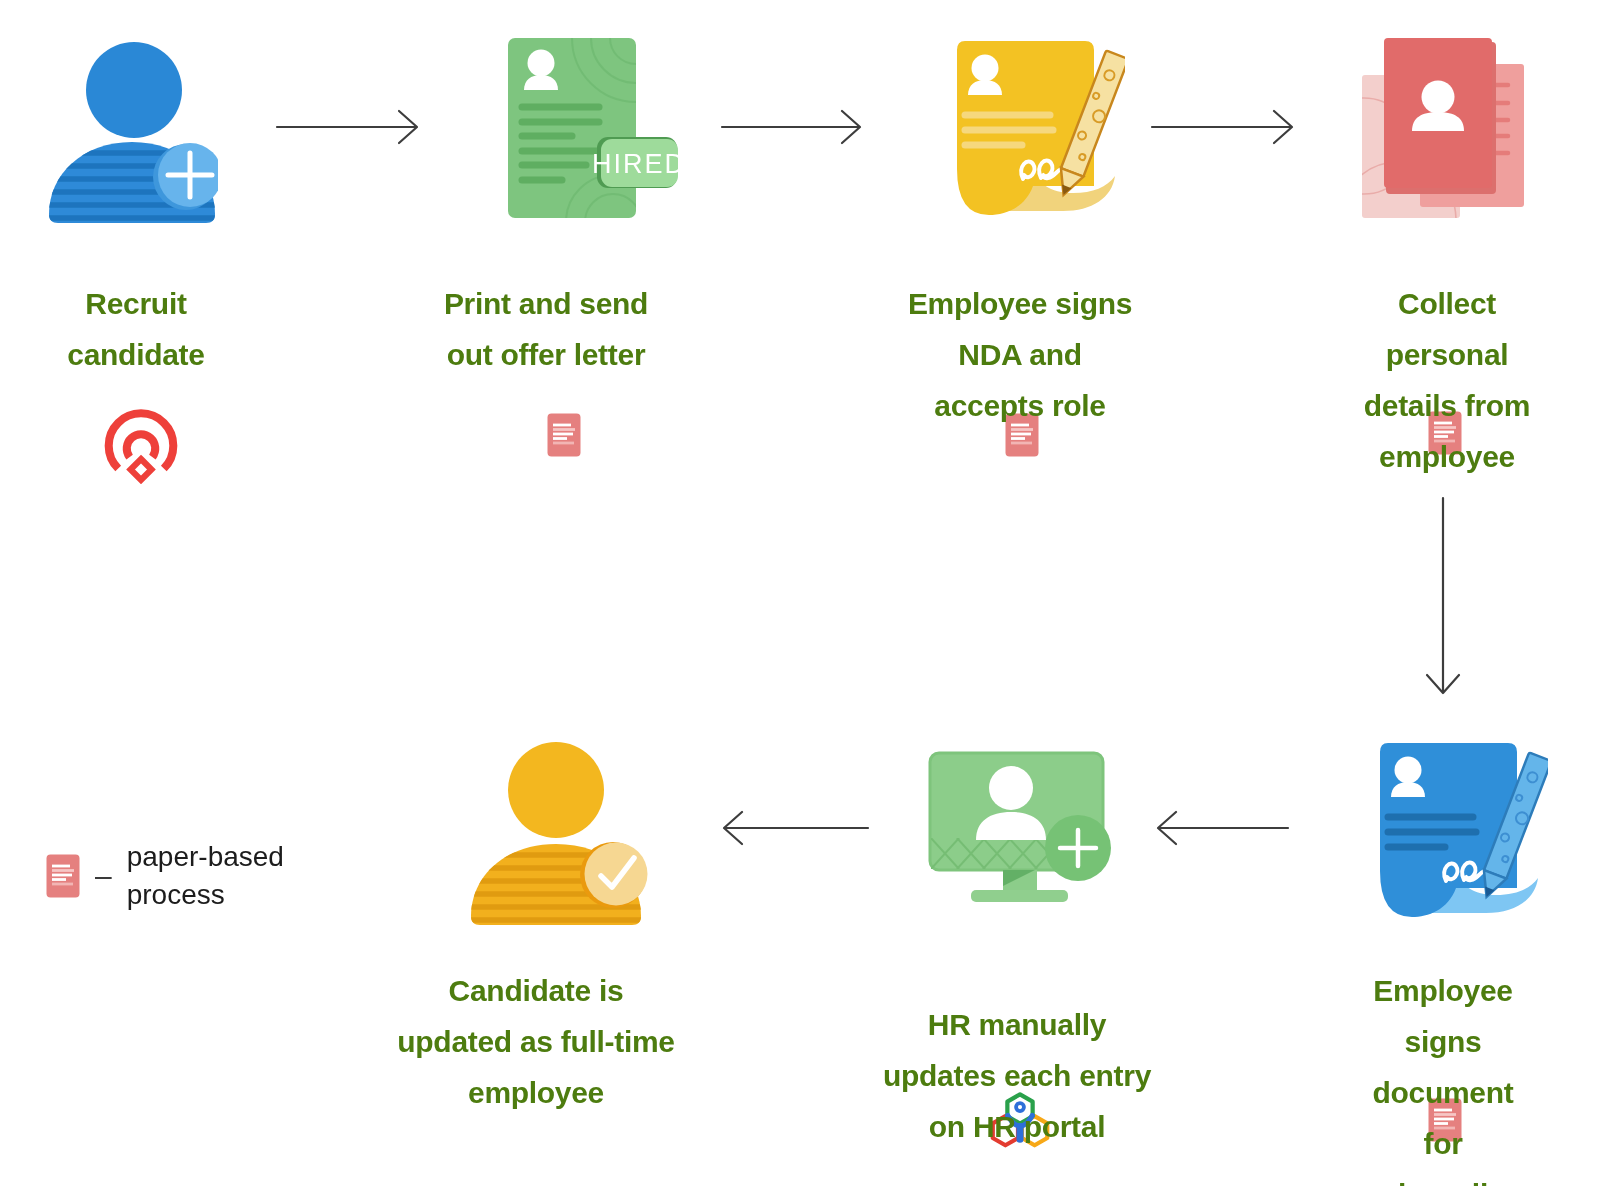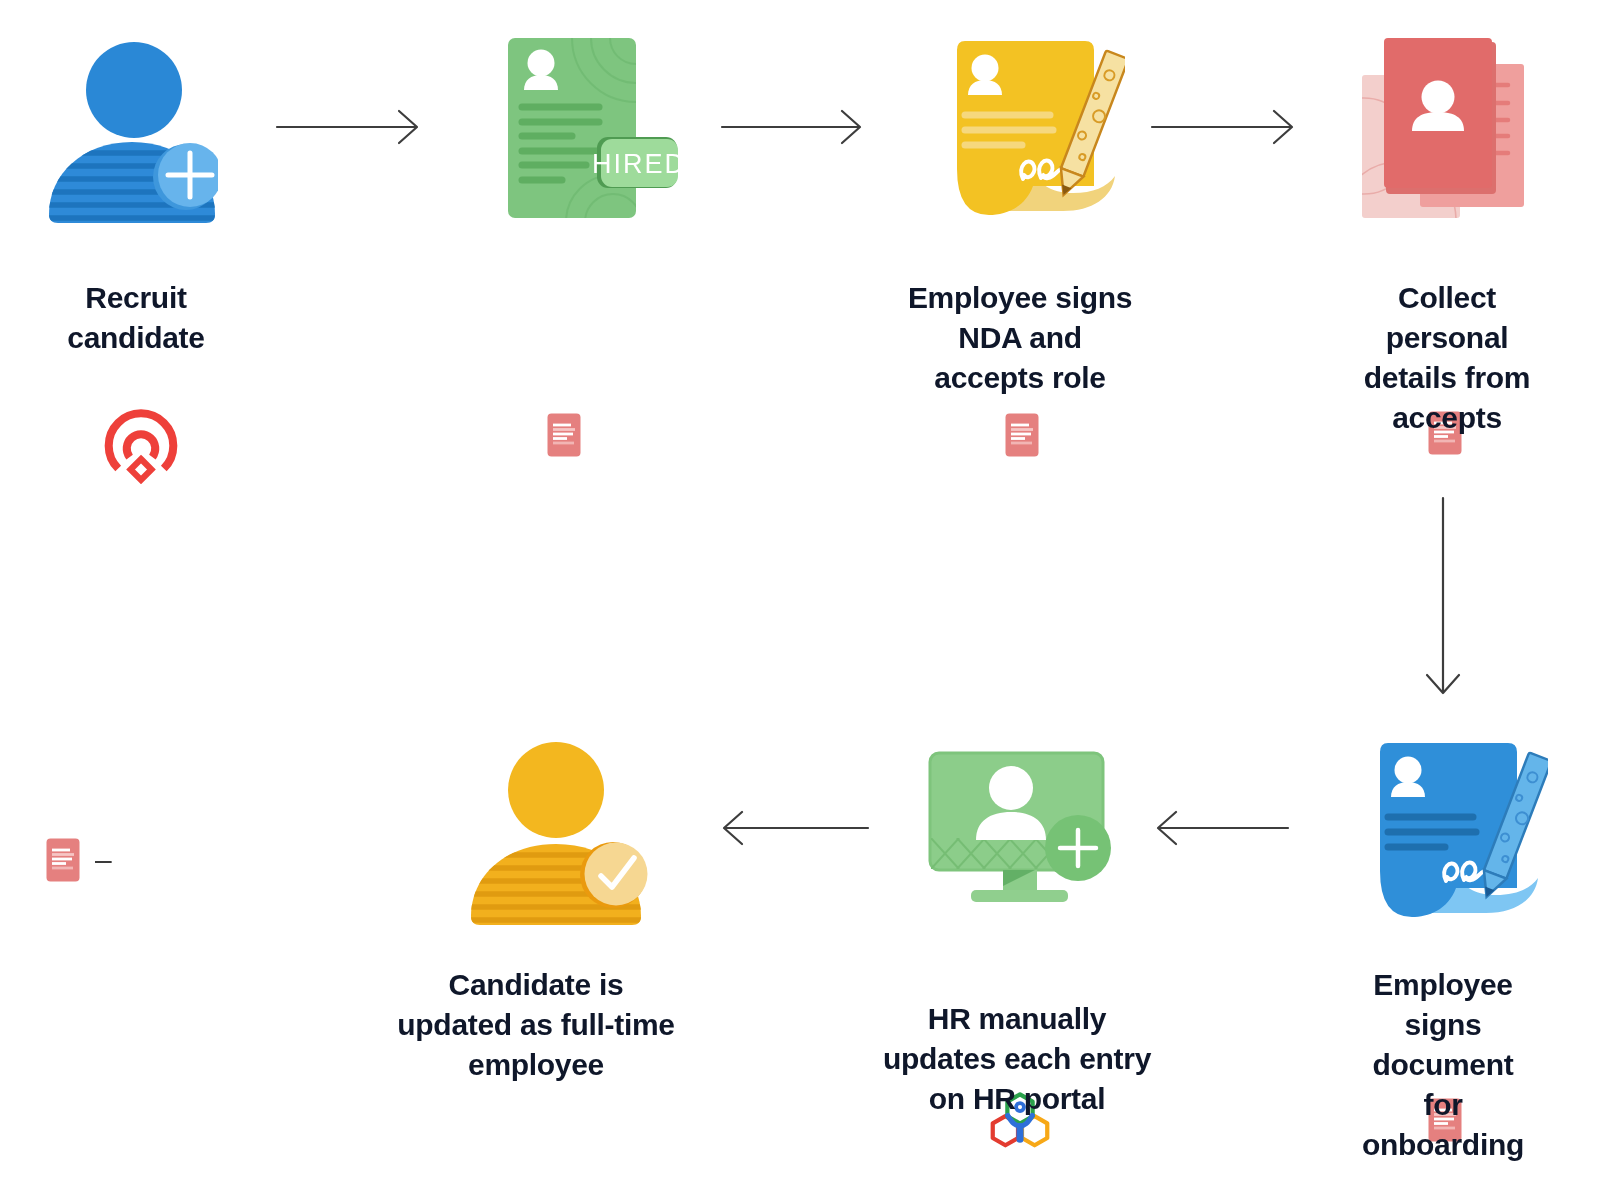--- a/index.html
+++ b/index.html
@@ -3,21 +3,21 @@
 <meta charset="utf-8">
 <style>
   html,body{margin:0;padding:0;background:#fff;}
   #canvas{
     position:relative;width:1622px;height:1186px;background:#ffffff;
     font-family:"Liberation Sans",sans-serif;overflow:hidden;
   }
   .abs{position:absolute;}
   .step-label{
     position:absolute;transform:translateX(-50%);
-    font-weight:700;font-size:30px;line-height:40px;color:#0f172a;
+    font-weight:700;font-size:30px;line-height:51px;color:#4d7c0f;
     text-align:center;white-space:pre-line;letter-spacing:-0.3px;
   }
   .legend{
     position:absolute;left:46px;top:838px;display:flex;align-items:center;gap:15px;
   }
   .legend-dash{font-size:30px;color:#3a3a3a;line-height:30px;}
   .legend-label{
     font-size:28px;line-height:38px;color:#1c1c1c;white-space:pre-line;font-weight:400;
   }
   svg{display:block;}
@@ -273,26 +273,28 @@
     <polygon points="38,2.5 51.4,10.25 51.4,25.75 38,33.5 24.6,25.75 24.6,10.25" fill="#ffffff" stroke="#2aa14b" stroke-width="4.5" stroke-linejoin="round"></polygon>
     <g>
       <path d="M25,25 C30,33 33,36 38,36 C43,36 46,33 51,25" stroke="#2e6fd9" stroke-width="5.5" fill="none" stroke-linecap="round"></path>
       <path d="M38,37 V50" stroke="#2e6fd9" stroke-width="7.5" stroke-linecap="round" fill="none"></path>
       <circle cx="38" cy="16" r="4.2" fill="#ffffff" stroke="#2e6fd9" stroke-width="4"></circle>
     </g>
   </svg>
 
   <div class="step-label" style="left:136px;top:278px">Recruit
 candidate</div>
+  <div class="step-label" style="left:546px;top:278px">Print and send
+out offer letter</div>
   <div class="step-label" style="left:1020px;top:278px">Employee signs
 NDA and
 accepts role</div>
   <div class="step-label" style="left:1447px;top:278px">Collect personal
 details from
-accepts</div>
+employee</div>
   <div class="step-label" style="left:1443px;top:965px">Employee signs
 document for
 onboarding</div>
   <div class="step-label" style="left:1017px;top:999px">HR manually
 updates each entry
 on HR portal</div>
   <div class="step-label" style="left:536px;top:965px">Candidate is
 updated as full-time
 employee</div>
 
@@ -301,15 +303,17 @@
       <rect x="0.5" y="0.5" width="33" height="43" rx="4" fill="#e5807f"></rect>
       <g stroke-width="2.8">
         <line x1="6" y1="12" x2="24" y2="12" stroke="#ffffff"></line>
           <line x1="6" y1="16.5" x2="28" y2="16.5" stroke="#f6c6c5"></line>
         <line x1="6" y1="21" x2="26" y2="21" stroke="#ffffff"></line>
           <line x1="6" y1="25.5" x2="20" y2="25.5" stroke="#ffffff"></line>
         <line x1="6" y1="30" x2="27" y2="30" stroke="#f2b5b4"></line>
       </g>
     </svg>
     <span class="legend-dash">–</span>
+    <span class="legend-label">paper-based
+process</span>
   </div>
 
 </div>
 
 </body></html>

